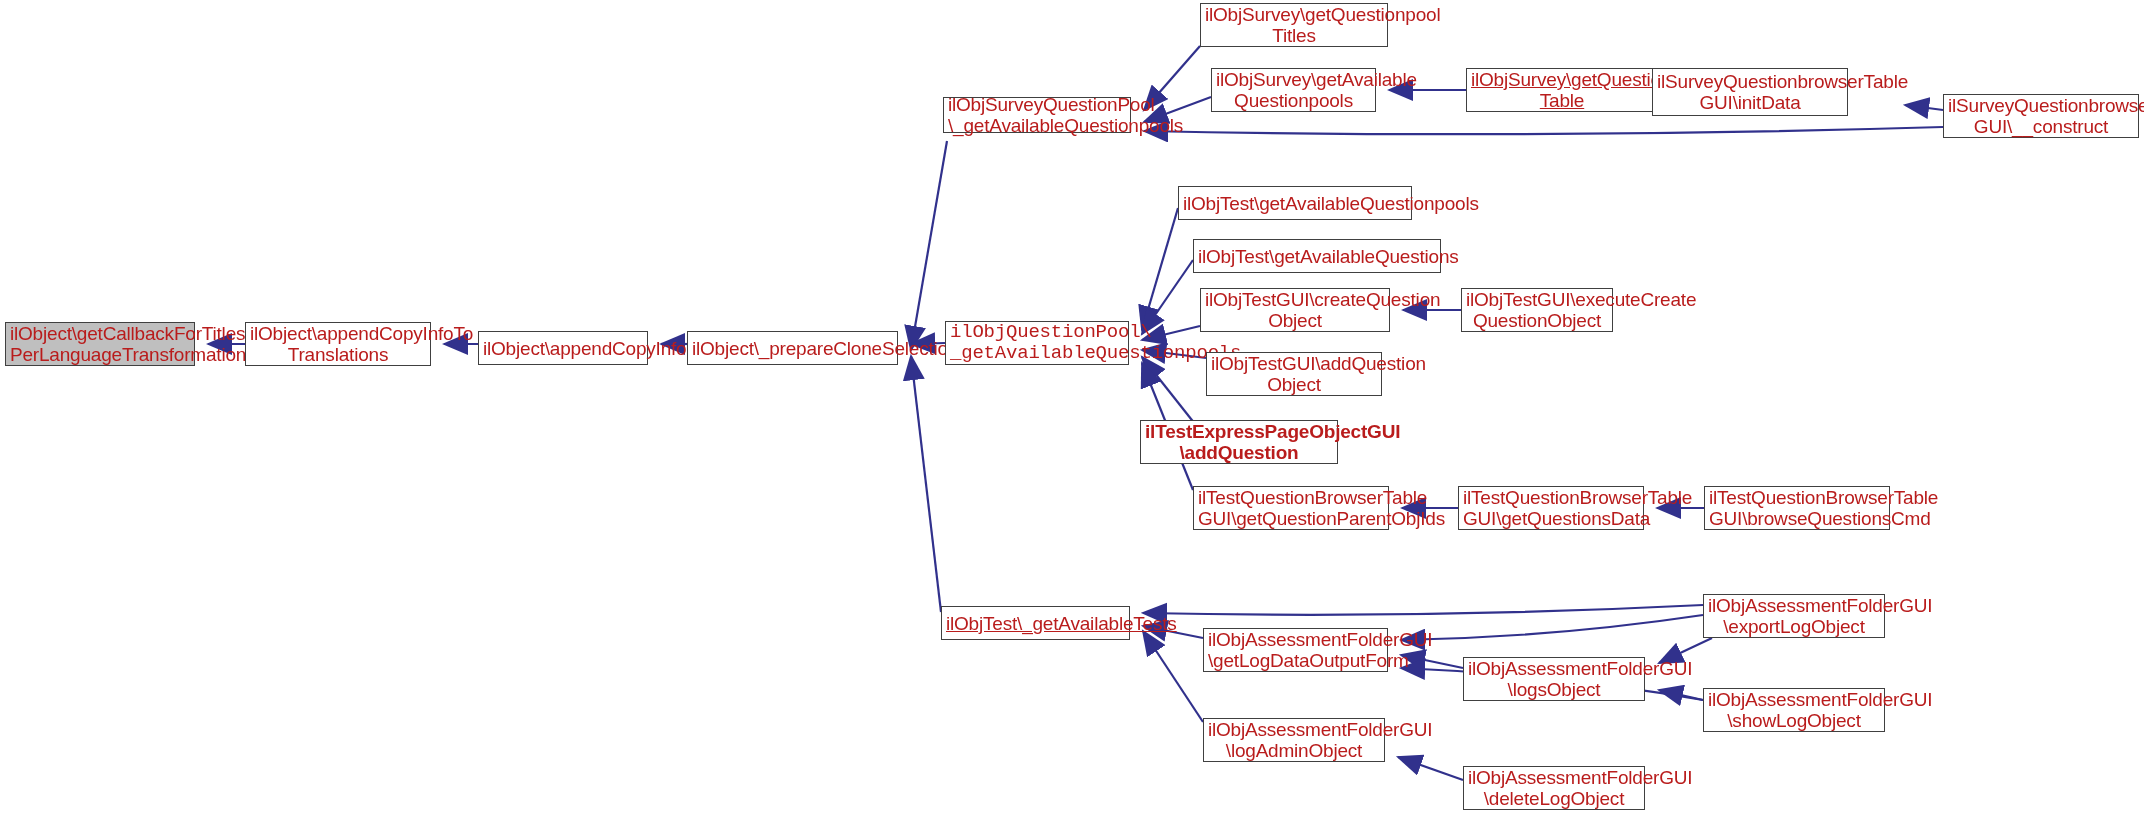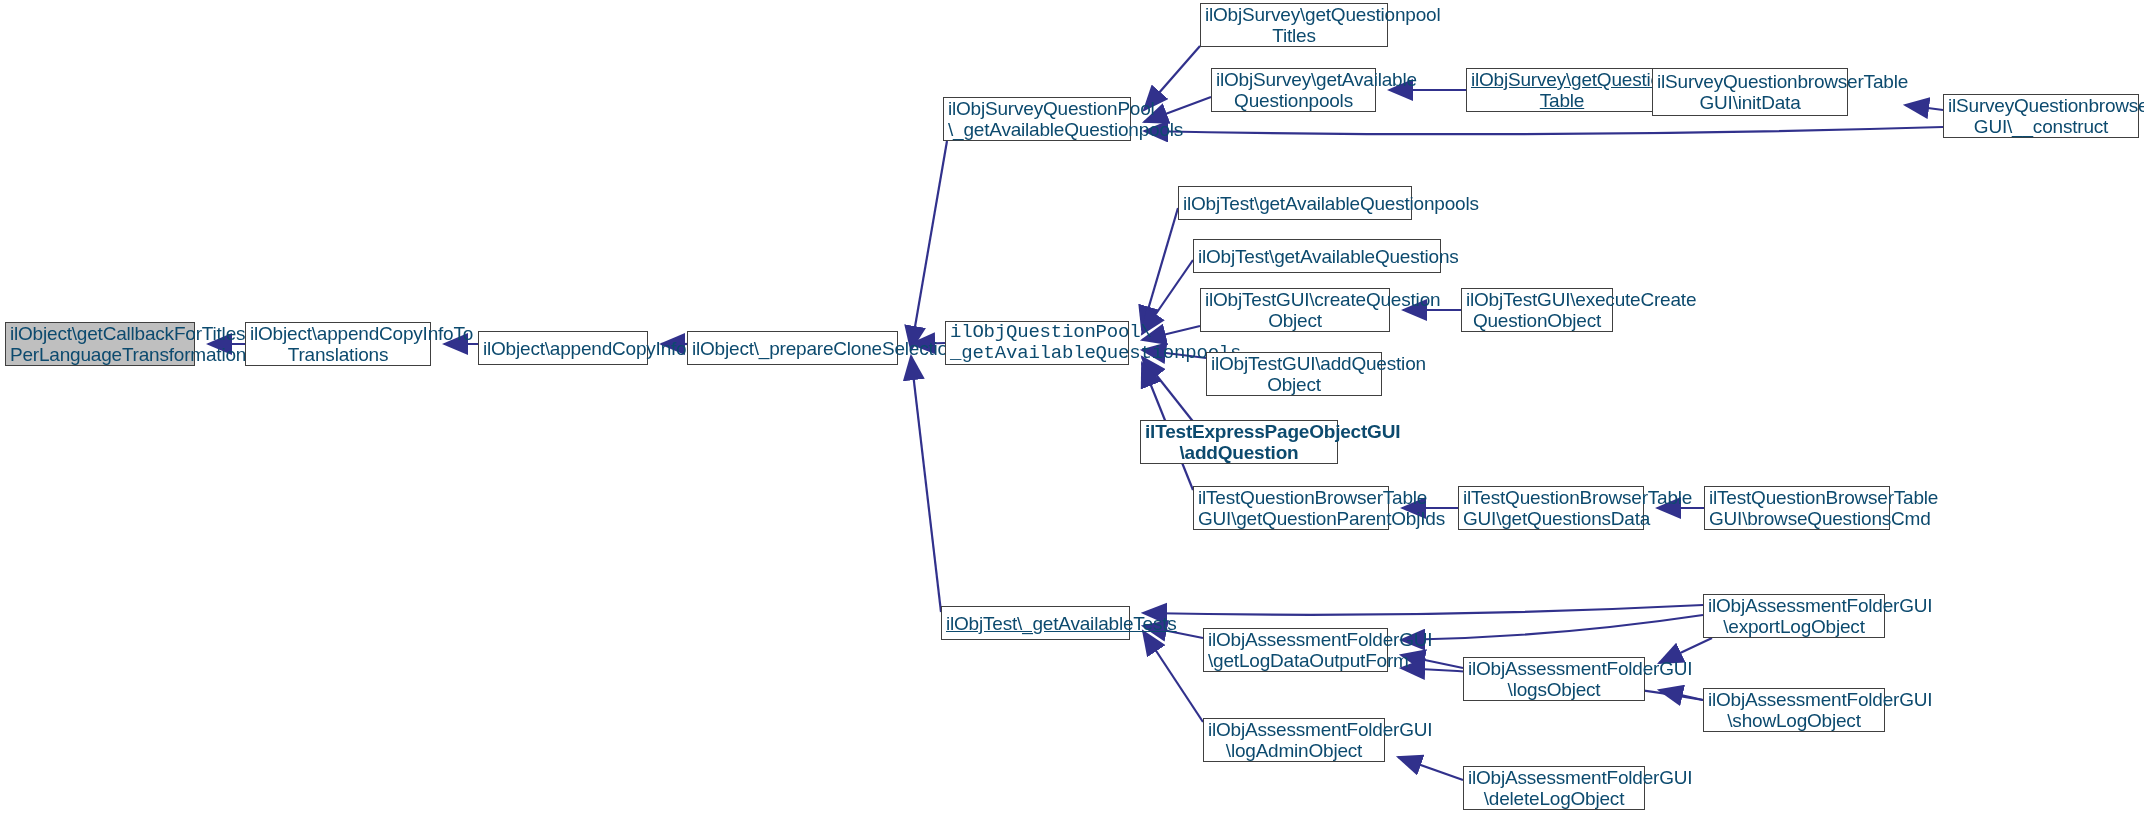--- a/index.html
+++ b/index.html
@@ -16,21 +16,21 @@
     position:absolute;
     left:0; top:0;
     width:2144px; height:817px;
     pointer-events:none;
   }
   .node{
     position:absolute;
     box-sizing:border-box;
     border:1.5px solid #404040;
     background:#ffffff;
-    color:#0c4a6e;
+    color:#b91c1c;
     font-size:19px;
     line-height:21px;
     letter-spacing:-0.2px;
     text-align:center;
     display:flex;
     align-items:center;
     justify-content:center;
     padding:16px 4px;
     white-space:pre-line;
     z-index:5;
@@ -85,21 +85,21 @@
       </g>
   </svg>
 
   <div id="node-layer">
       <div class="node highlight" style="left: 5px; top: 322px; width: 190px; height: 44px;"><span>ilObject\getCallbackForTitles
 PerLanguageTransformation</span></div>
       <div class="node" style="left: 245px; top: 322px; width: 186px; height: 44px;"><span>ilObject\appendCopyInfoTo
 Translations</span></div>
       <div class="node" style="left: 478px; top: 331px; width: 170px; height: 22px;"><span>ilObject\appendCopyInfo</span></div>
       <div class="node" style="left: 687px; top: 331px; width: 211px; height: 26px;"><span>ilObject\_prepareCloneSelection</span></div>
-      <div class="node" style="left: 943px; top: 97px; width: 188px; height: 44px; align-items: center;"><span>ilObjSurveyQuestionPool
+      <div class="node" style="left: 943px; top: 97px; width: 188px; height: 36px; align-items: center;"><span>ilObjSurveyQuestionPool
 \_getAvailableQuestionpools</span></div>
       <div class="node" style="left: 1200px; top: 3px; width: 188px; height: 44px;"><span>ilObjSurvey\getQuestionpool
 Titles</span></div>
       <div class="node" style="left: 1211px; top: 68px; width: 165px; height: 44px;"><span>ilObjSurvey\getAvailable
 Questionpools</span></div>
       <div class="node" style="left: 1466px; top: 68px; width: 192px; height: 44px; text-decoration: underline;"><span>ilObjSurvey\getQuestions
 Table</span></div>
       <div class="node" style="left: 1652px; top: 68px; width: 196px; height: 48px;"><span>ilSurveyQuestionbrowserTable
 GUI\initData</span></div>
       <div class="node" style="left: 1943px; top: 94px; width: 196px; height: 44px;"><span>ilSurveyQuestionbrowserTable

